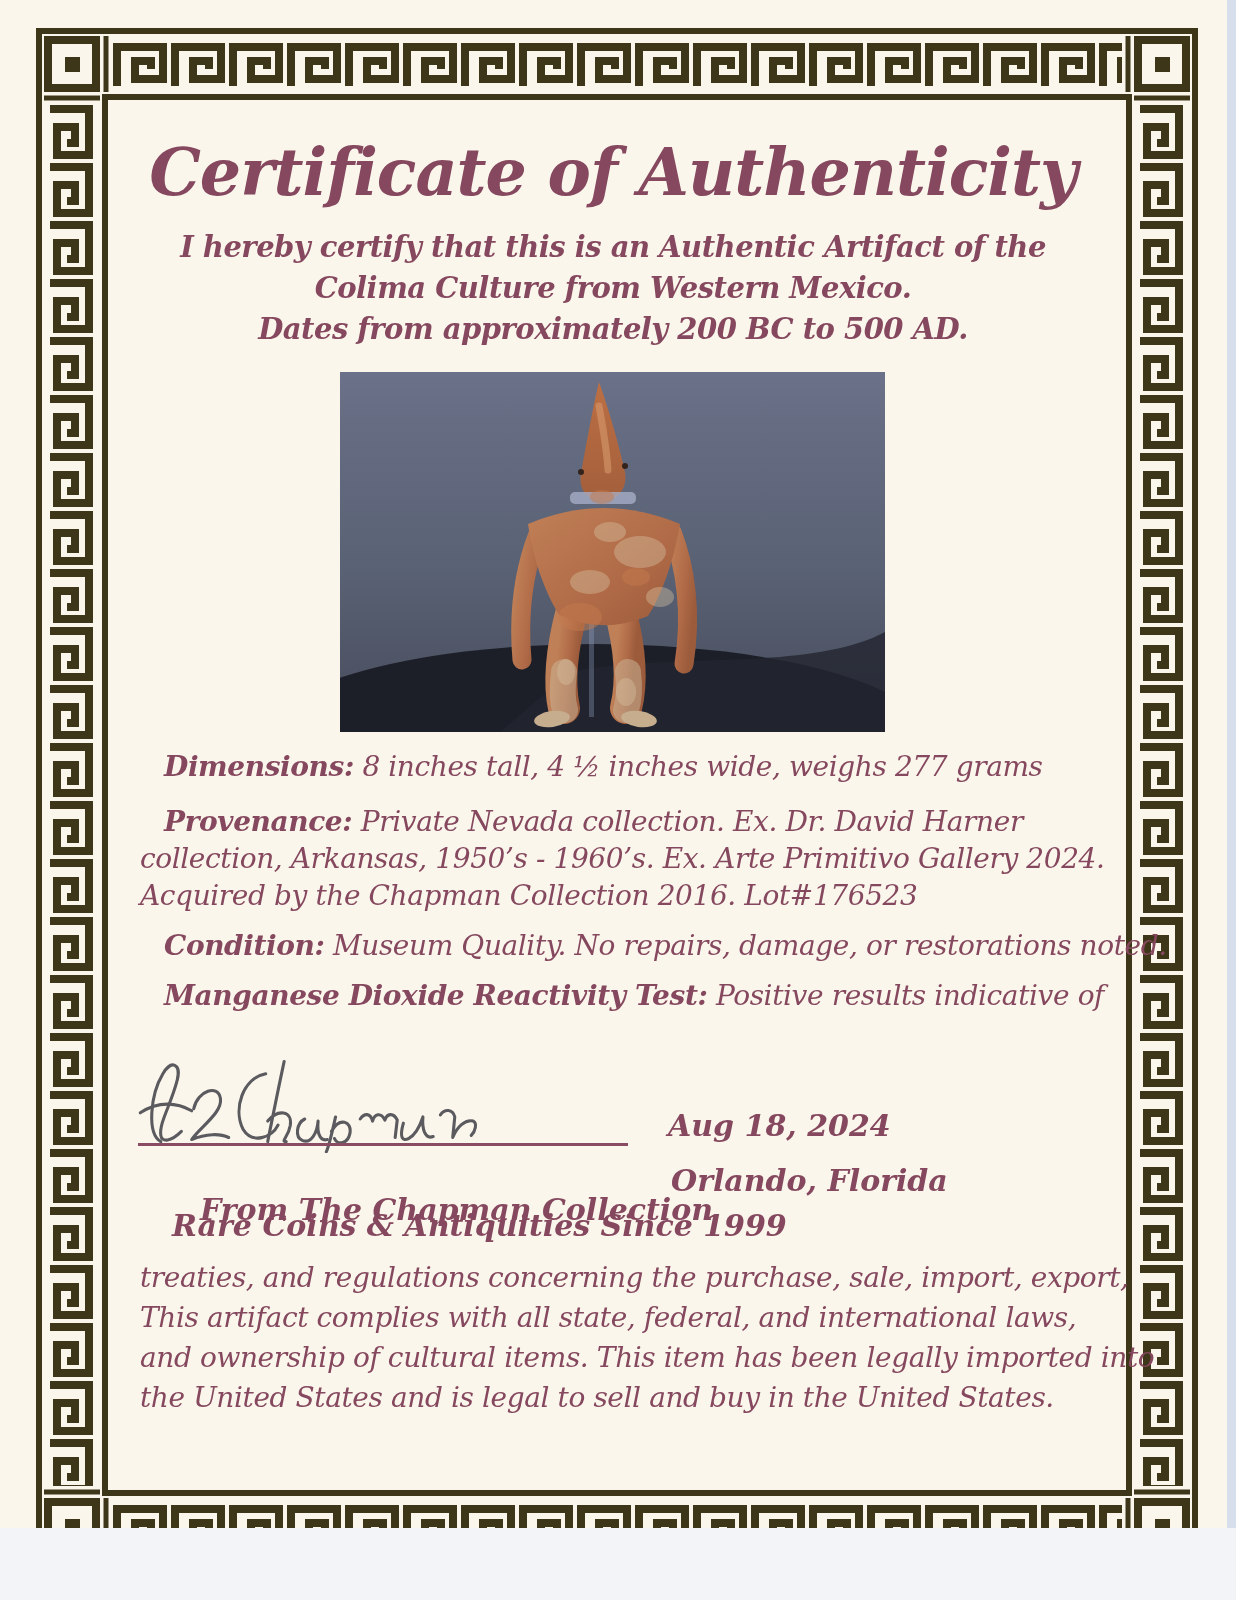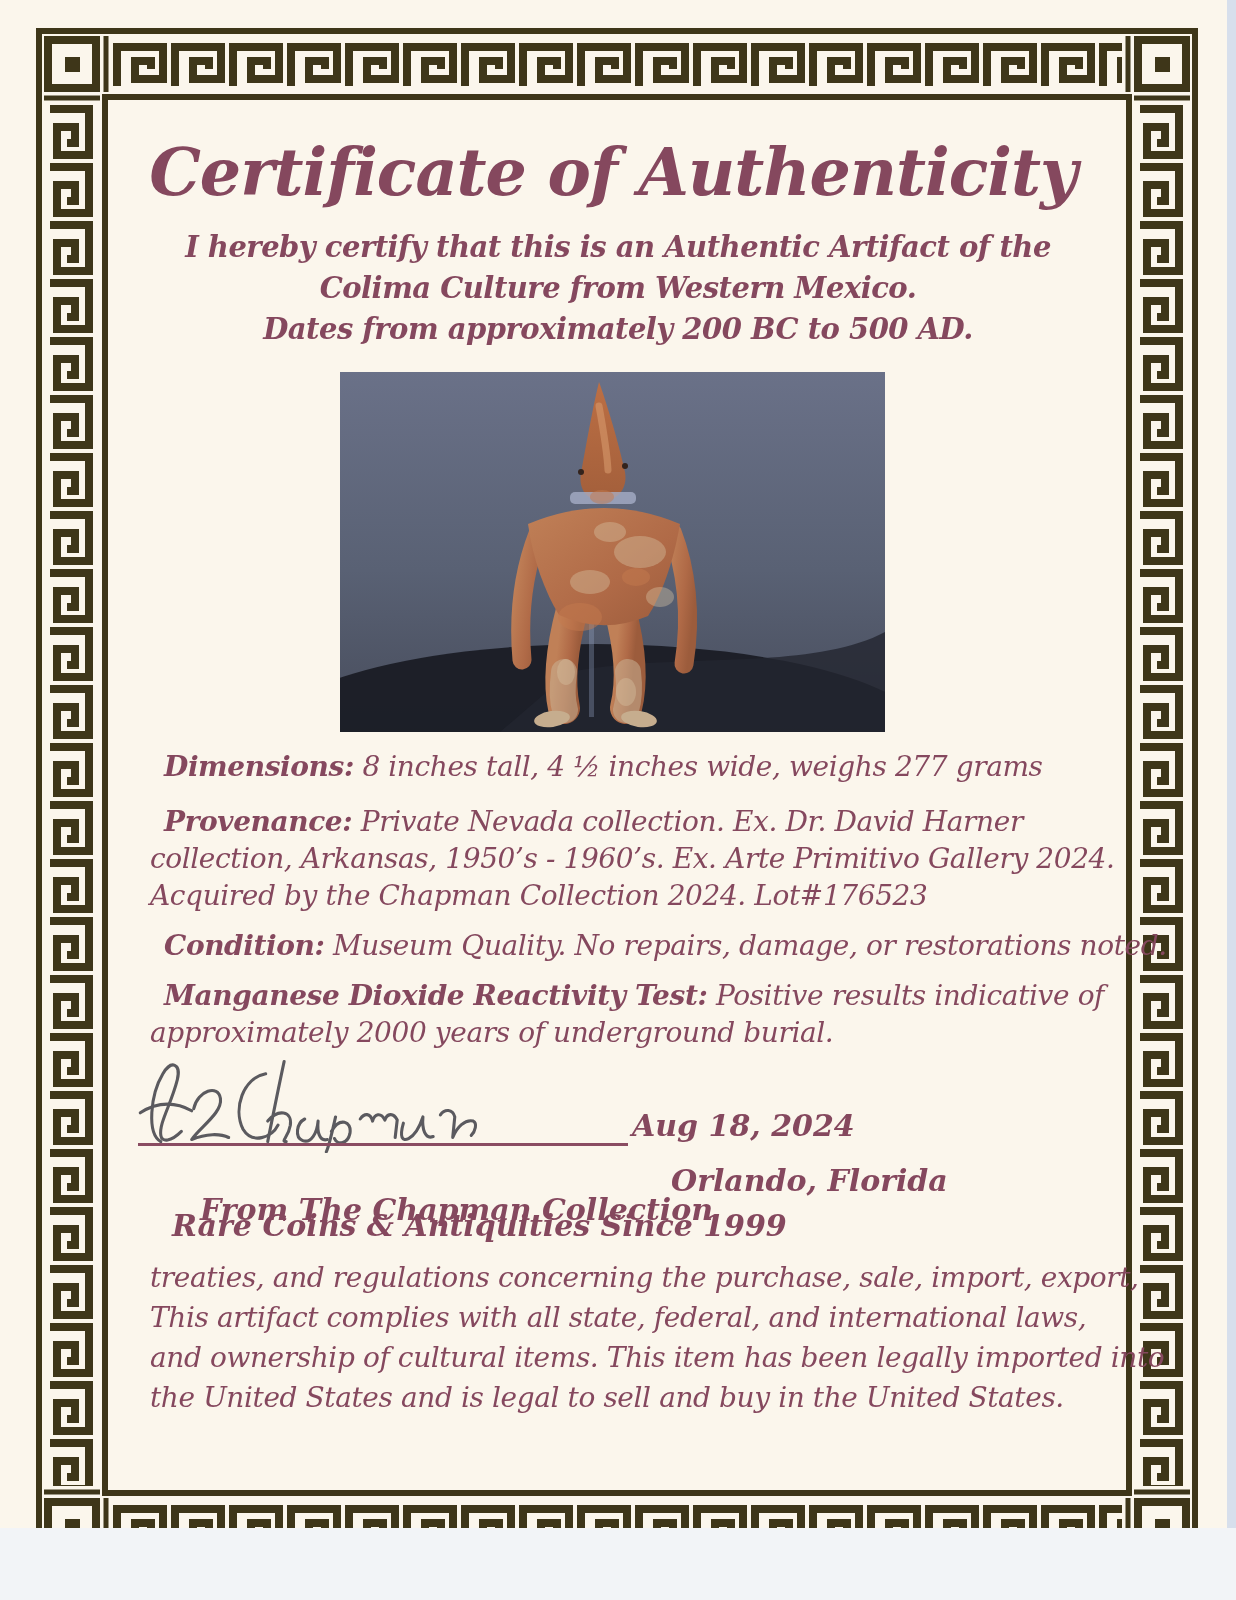--- a/index.html
+++ b/index.html
@@ -29,28 +29,28 @@
   }
   .photo{
     position:absolute;left:340px;top:372px;width:545px;height:360px;
     background:#5d6577;
   }
   .para{
     position:absolute;left:140px;margin:0;
     font-size:28px;line-height:37px;letter-spacing:-0.4px;white-space:nowrap;
   }
   .para b{font-weight:bold;margin-left:24px;}
-  .blk{display:block;padding-left:10px;}
+  .blk{display:block;}
   #para-dimensions{top:748px;}
   #para-provenance{top:803px;}
   #para-condition{top:927px;}
   #para-reactivity{top:977px;}
   .sig-svg{position:absolute;left:130px;top:1048px;width:370px;height:105px;}
   .sig-line{position:absolute;left:138px;top:1143px;width:490px;height:3px;background:#8a4c62;}
-  .sig-date{position:absolute;left:632px;top:1108px;font-size:30px;font-weight:bold;white-space:nowrap;text-align:center;}
+  .sig-date{position:absolute;left:668px;top:1108px;font-size:30px;font-weight:bold;white-space:nowrap;text-align:center;}
   .from-label{position:absolute;left:200px;top:1163px;font-size:30px;font-weight:bold;white-space:nowrap;margin-top:29px;}
   .from-loc{position:absolute;left:665px;top:1163px;font-size:30px;font-weight:bold;white-space:nowrap;margin-left:6px;}
   .tagline{position:absolute;left:140px;top:1208px;font-size:30px;font-weight:bold;white-space:nowrap;margin-left:32px;}
   .legal{
     position:absolute;left:140px;top:1258px;margin:0;
     font-size:28px;line-height:40px;letter-spacing:-0.4px;white-space:nowrap;
   }
 </style>
 </head>
 <body>
@@ -183,32 +183,31 @@
 
   <p class="para maroon" id="para-dimensions">
     <b>Dimensions:</b>
     <span>8 inches tall, 4 ½ inches wide, weighs 277 grams</span>
   </p>
 
   <p class="para maroon" id="para-provenance">
     <b>Provenance:</b>
     <span>Private Nevada collection. Ex. Dr. David Harner</span>
     <span class="blk">collection, Arkansas, 1950’s - 1960’s. Ex. Arte Primitivo Gallery 2024.</span>
-    <span class="blk">Acquired by the Chapman Collection 2024. Lot#176523</span>
+    <span class="blk">Acquired by the Chapman Collection 2016. Lot#176523</span>
   </p>
 
   <p class="para maroon" id="para-condition">
     <b>Condition:</b>
     <span>Museum Quality. No repairs, damage, or restorations noted.</span>
   </p>
 
   <p class="para maroon" id="para-reactivity">
     <b>Manganese Dioxide Reactivity Test:</b>
     <span>Positive results indicative of</span>
-    <span class="blk">approximately 2000 years of underground burial.</span>
   </p>
 
   <svg class="sig-svg" viewBox="0 0 360 100" xmlns="http://www.w3.org/2000/svg">
     <g fill="none" stroke="#45454c" stroke-width="3" stroke-linecap="round" stroke-linejoin="round" opacity="0.88">
       <path d="M30,90 C16,82 20,44 32,24 C40,10 50,14 46,30 C40,54 28,72 30,84 C31,91 40,90 50,80"></path>
       <path d="M10,62 C28,50 46,52 60,60"></path>
       <path d="M62,58 C66,40 86,34 88,48 C90,62 68,76 60,88 C74,82 88,82 96,86"></path>
       <path d="M132,24 C110,28 100,58 110,78 C119,93 138,86 144,74"></path>
       <path d="M150,12 C144,40 138,70 134,90 M134,70 C144,58 158,60 156,74 C154,86 146,90 152,90"></path>
       <path d="M170,68 C162,72 160,86 168,89 C176,92 182,82 183,70 C182,80 184,90 192,88"></path>

